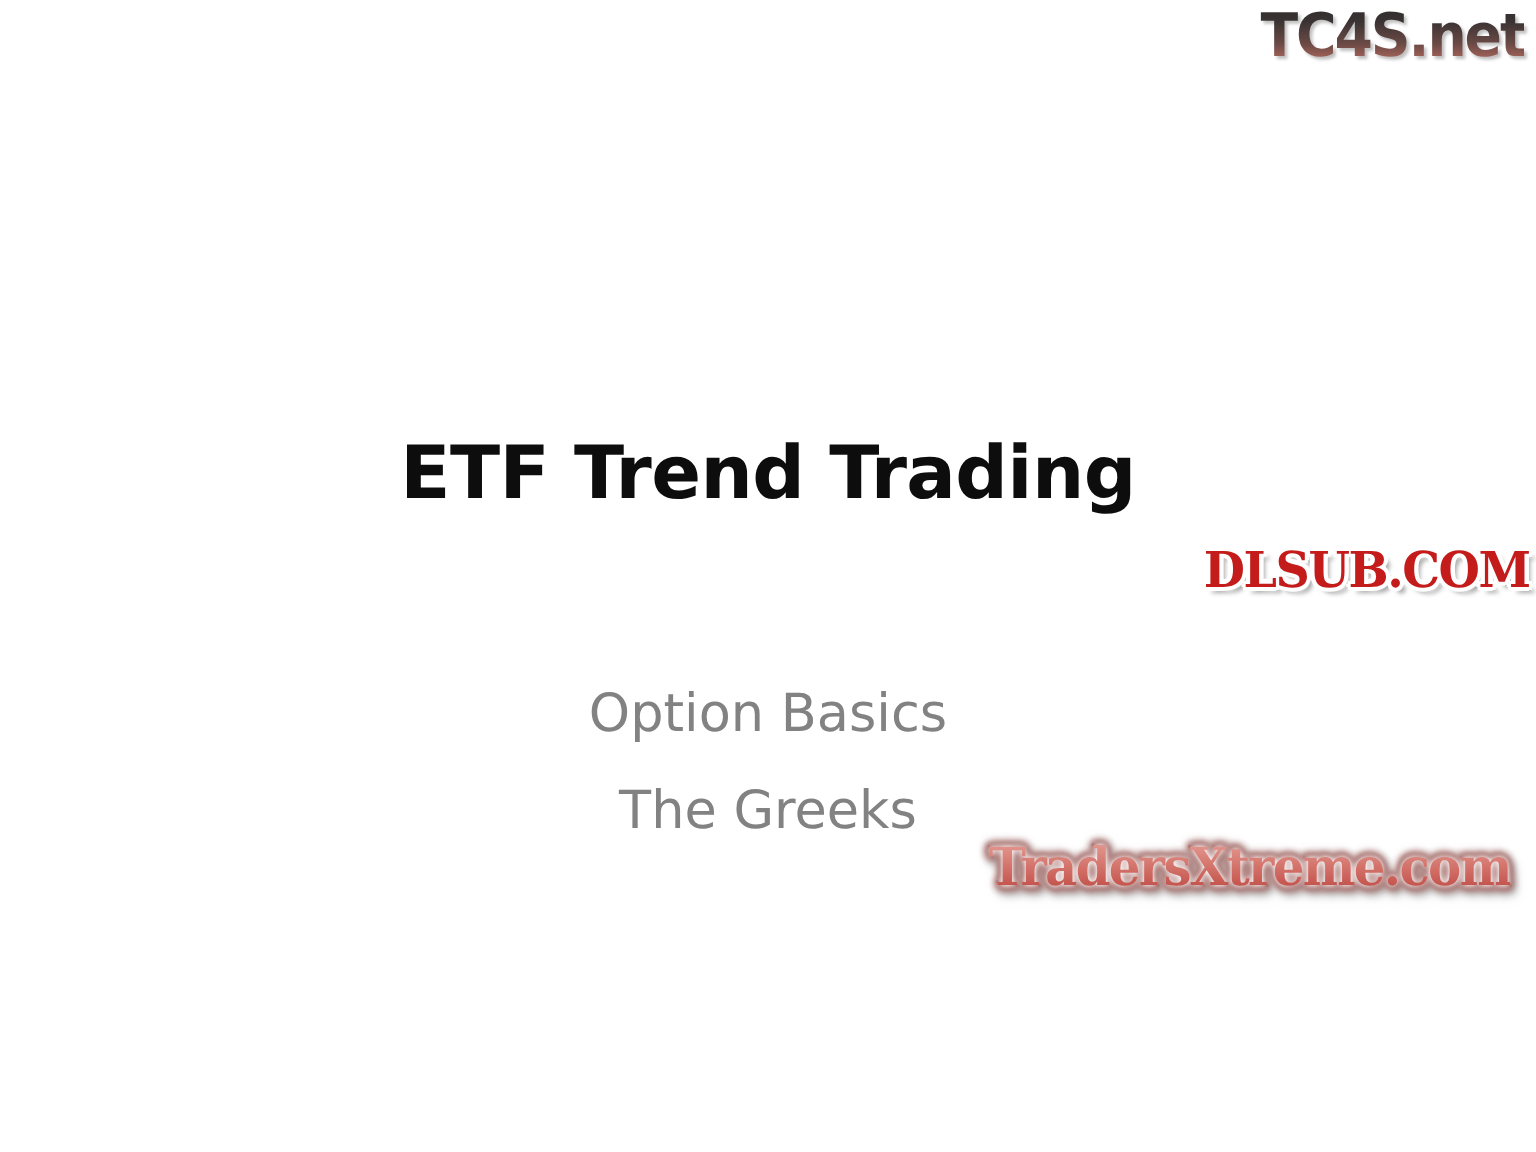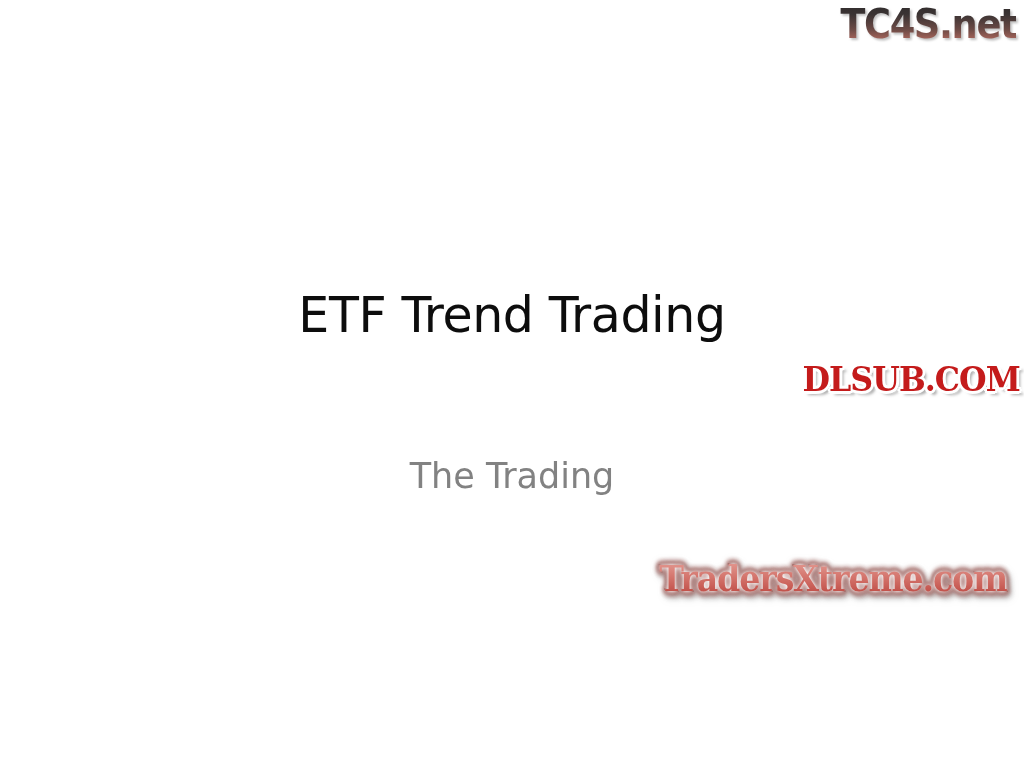--- a/index.html
+++ b/index.html
@@ -50,21 +50,21 @@
   }
 
   
   .title {
     position: absolute;
     left: 0;
     right: 0;
     top: 286px;
     text-align: center;
     font-family: "DejaVu Sans", sans-serif;
-    font-weight: normal;
+    font-weight: bold;
     font-size: 49px;
     line-height: 60px;
     letter-spacing: -0.4px;
     color: #0d0d0d;
     white-space: nowrap;
   }
 
   
   .wm-dlsub {
     position: absolute;
@@ -155,20 +155,21 @@
 
   <div class="wm-tc4s">TC4S.net</div>
 
   <div class="title">ETF Trend Trading</div>
 
   <div class="wm-dlsub">
     <span class="wm-dlsub-text">DLSUB.COM</span>
   </div>
 
   <div class="subtitles">
-    <div class="subtitle-line">The Trading</div>
+    <div class="subtitle-line">Option Basics</div>
+    <div class="subtitle-line">The Greeks</div>
   </div>
 
   <div class="wm-traders">
     <span class="wm-traders-text">TradersXtreme.com</span>
   </div>
 
 </div>
 
 </body></html>

